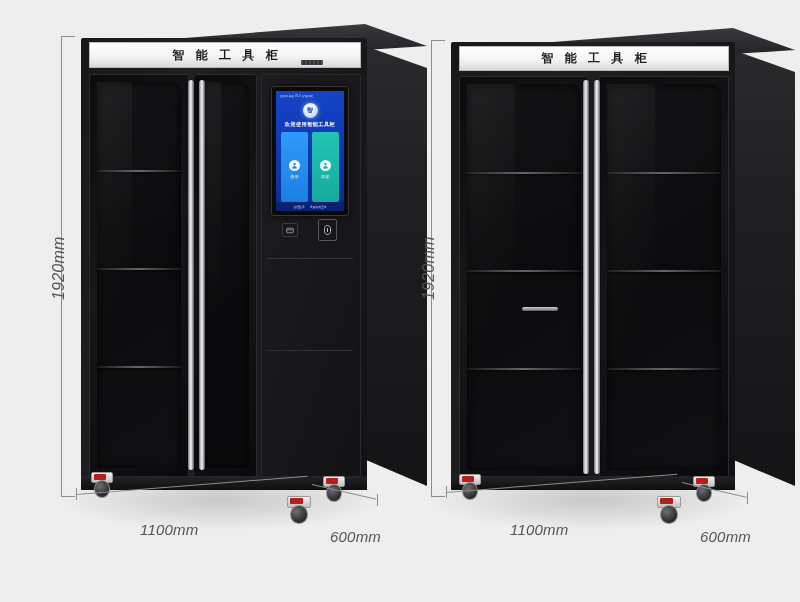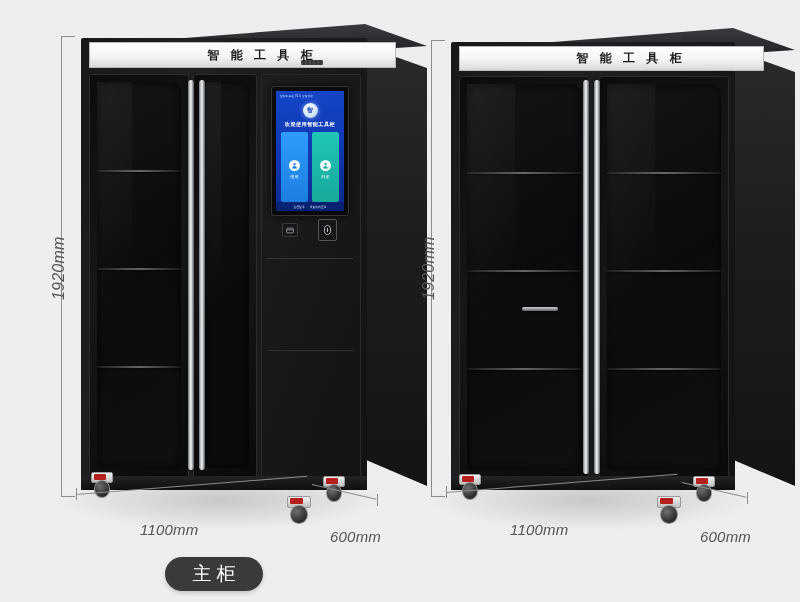--- a/index.html
+++ b/index.html
@@ -54,21 +54,20 @@
     background:linear-gradient(180deg,#3a3a3e,#242428);
   }
 
   
   .banner{
     position:absolute;
     background:linear-gradient(180deg,#ffffff 0%,#f4f4f4 55%,#d9d9d9 100%);
     border:1px solid #b9b9b9;
     display:flex;align-items:center;justify-content:center;
     overflow:hidden;
-    padding-left:35px;
   }
   .banner span{
     color:#1b1b1b;font-size:12px;font-weight:700;
     letter-spacing:4px;text-indent:4px;white-space:nowrap;
   }
 
   
   .door{
     position:absolute;
     background:linear-gradient(135deg,#0c0c0e 0%,#17171a 45%,#0a0a0c 100%);
@@ -314,23 +313,20 @@
     </div>
   </div>
 
   <div class="leader" style="left:76px;top:494px;width:232px;transform:rotate(-4.5deg);"></div>
   <div class="tick v" style="left:76px;top:488px;"></div>
   <div class="leader" style="left:312px;top:484px;width:66px;transform:rotate(13deg);"></div>
   <div class="tick v" style="left:377px;top:494px;"></div>
   <div class="dimtext" style="left:140px;top:521px;">1100mm</div>
   <div class="dimtext" style="left:330px;top:528px;">600mm</div>
 
-  <div class="pill" style="left:165px;top:557px;width:98px;height:34px;">
-    <span>主柜</span>
-  </div>
 
   <div class="base-shadow" style="left:430px;top:470px;width:320px;height:60px;"></div>
 
   <div class="dimline v" style="left:431px;top:40px;height:456px;"></div>
   <div class="tick h" style="left:431px;top:40px;"></div>
   <div class="tick h" style="left:431px;top:496px;"></div>
   <div class="dimtext vert" style="left:420px;top:300px;">1920mm</div>
 
   <div class="cabinet" style="left:445px;top:24px;width:300px;height:476px;">
 

